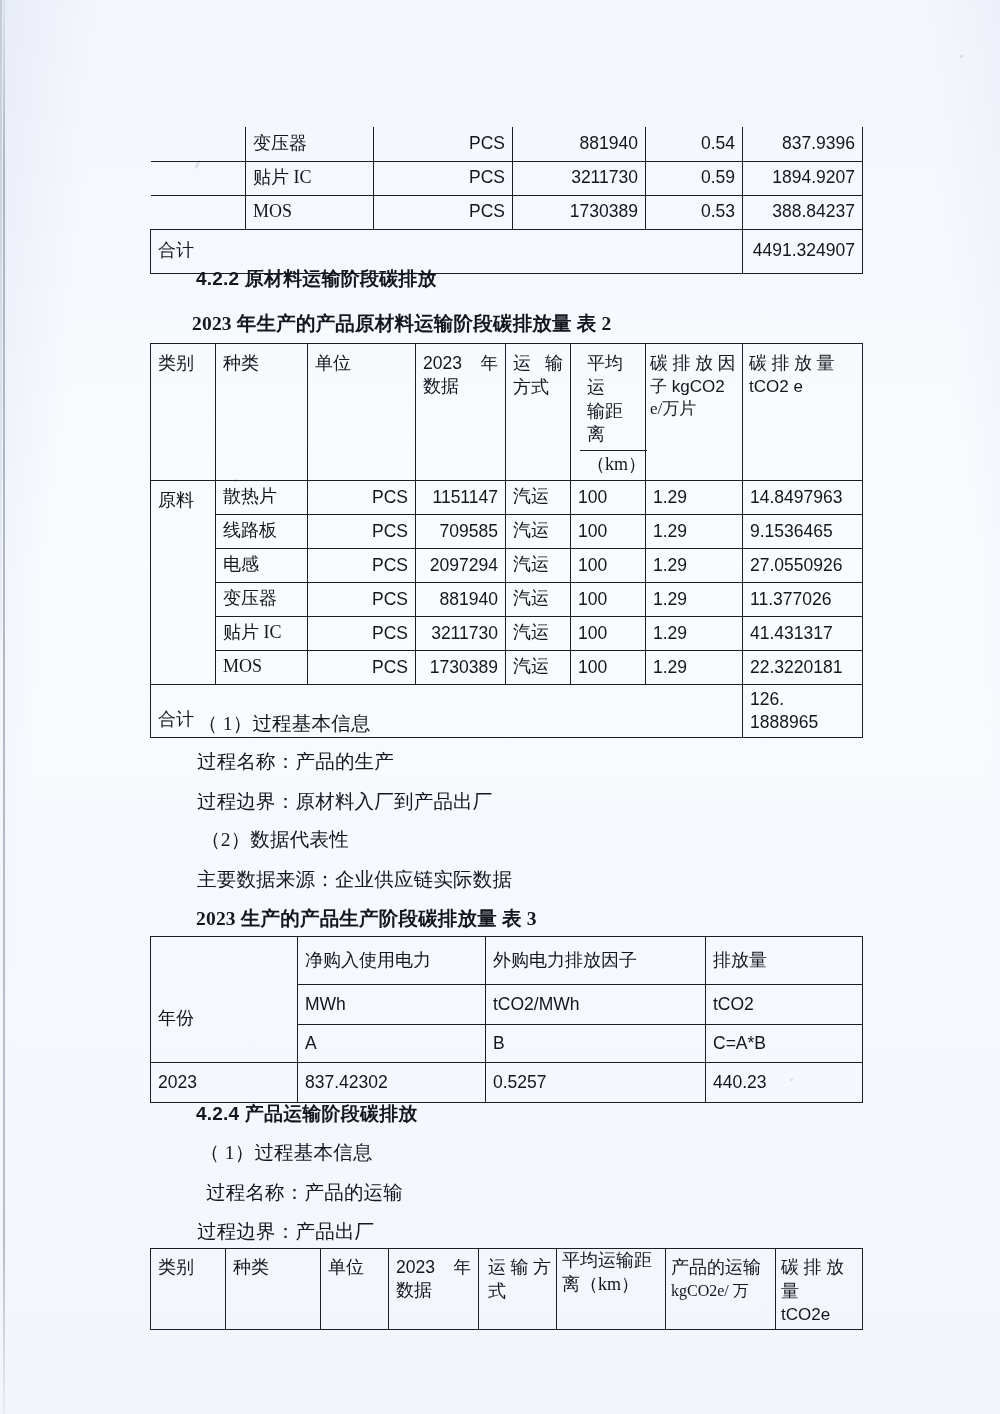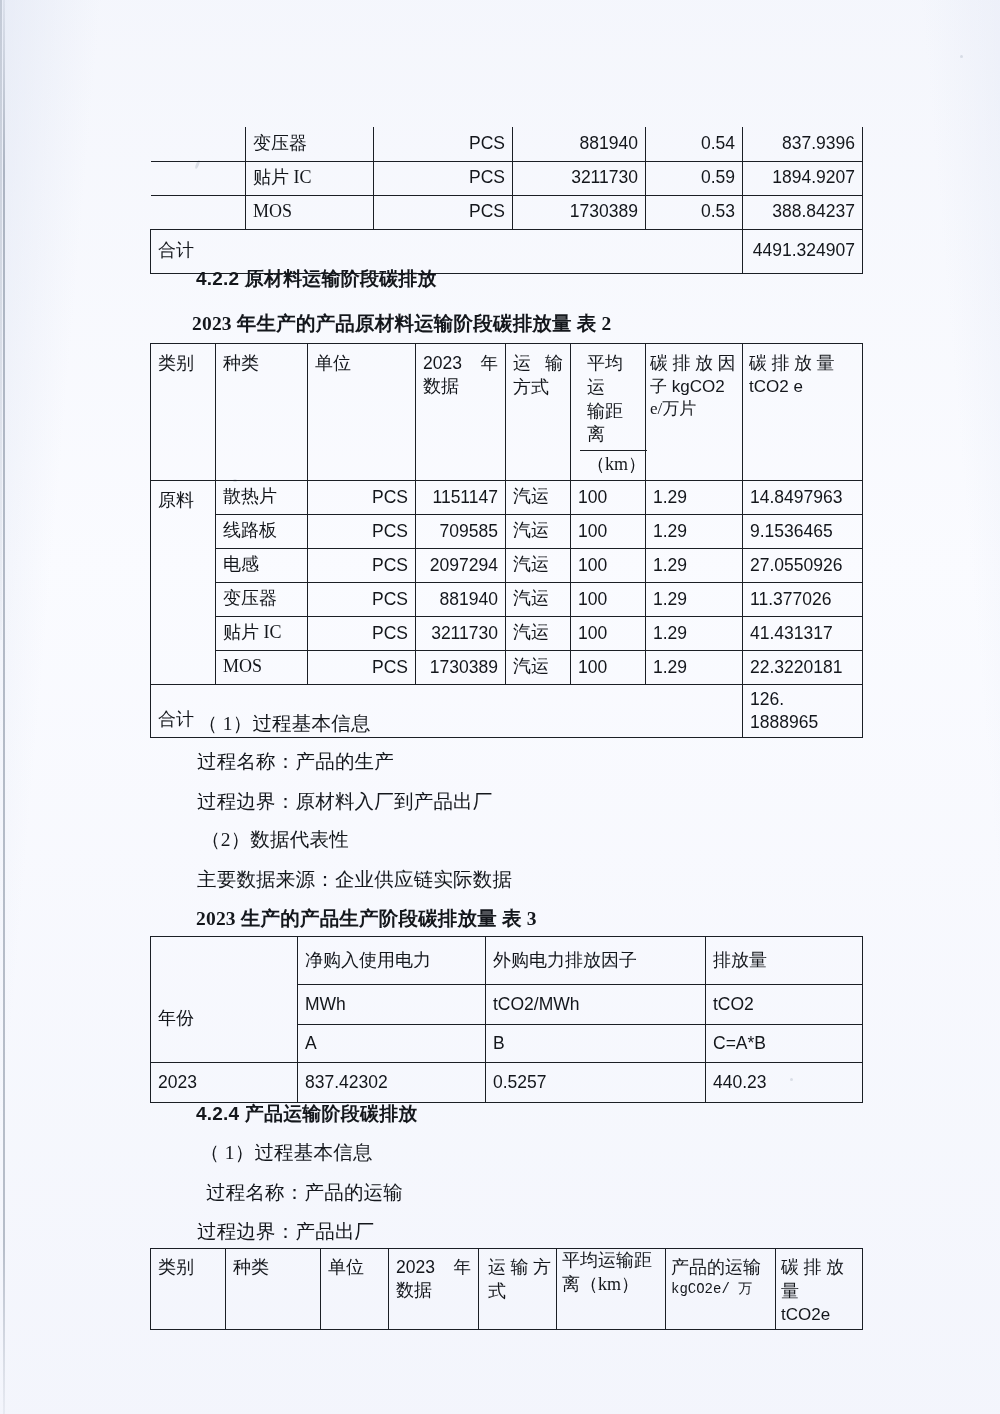--- a/index.html
+++ b/index.html
@@ -299,21 +299,21 @@
         <td class="cn" style="vertical-align:top; padding-top:7px; padding-left:9px; padding-right:5px;">
           <span class="hdr-sub justify">运  输  方</span>
           <span class="hdr-sub">式</span>
         </td>
         <td class="cn" style="vertical-align:top; padding-top:0; padding-left:5px; padding-right:4px;">
           <span class="hdr-sub">平均运输距</span>
           <span class="hdr-sub">离（km）</span>
         </td>
         <td class="cn" style="vertical-align:top; padding-top:7px; padding-left:5px;">
           <span class="hdr-sub">产品的运输</span>
-          <span class="hdr-sub" style="font-family:Liberation Mono, monospace;font-size:14px;">kgCO2e/ 万</span>
+          <span class="hdr-sub" style="font-family:Liberation Serif, serif;font-size:16px;">kgCO2e/ 万</span>
         </td>
         <td class="cn" style="vertical-align:top; padding-top:7px; padding-left:5px;">
           <span class="hdr-sub">碳 排 放 量</span>
           <span class="hdr-sub" style="font-family:'Liberation Sans',sans-serif;font-size:17px;">tCO2e</span>
         </td>
       </tr>
     </tbody>
   </table>
 
 </div>

